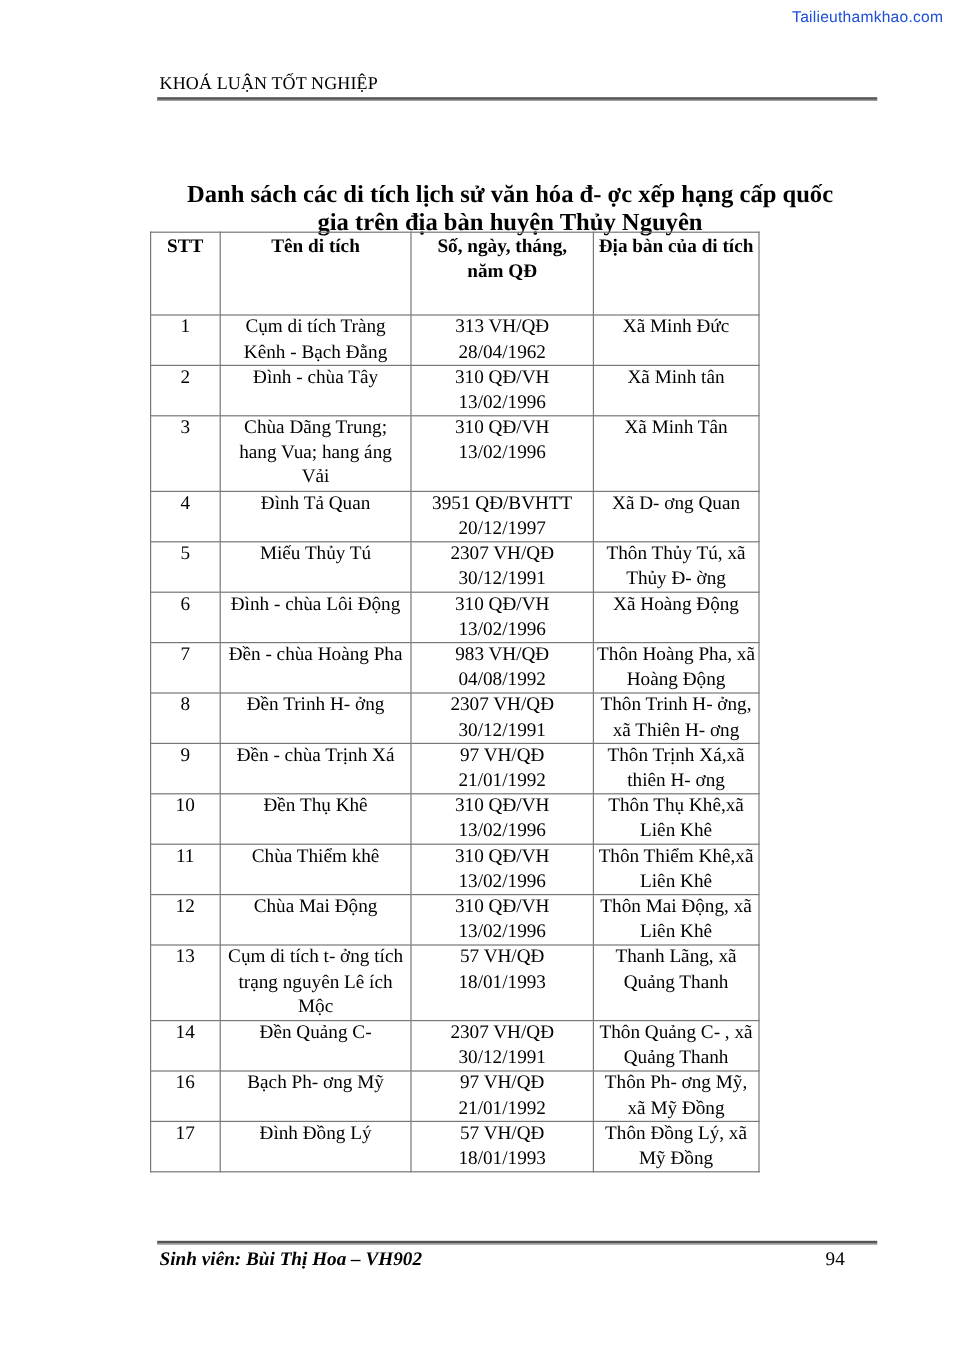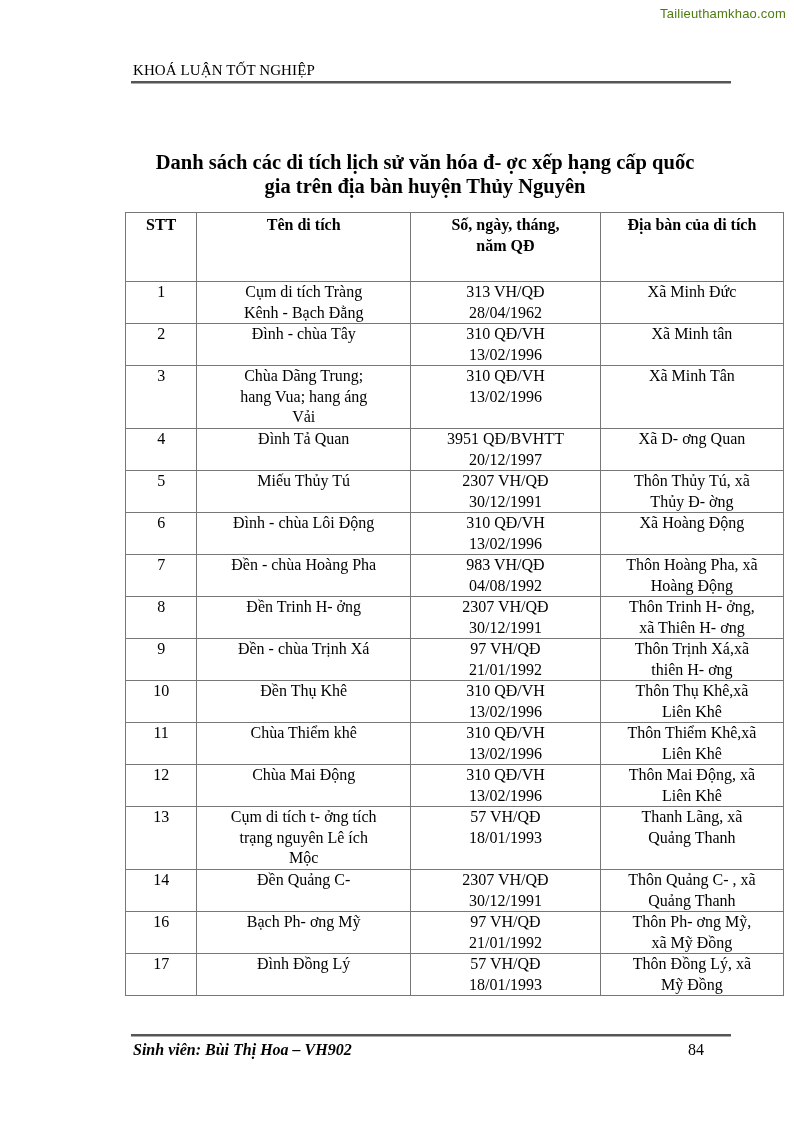--- a/index.html
+++ b/index.html
@@ -1,24 +1,24 @@
 <!DOCTYPE html>
 <html><head>
 <meta charset="utf-8">
 <style>
   html, body { margin:0; padding:0; background:#ffffff; }
   body { width:794px; height:1123px; position:relative; overflow:hidden;
          font-family:"Liberation Serif", "DejaVu Serif", serif; color:#000; }
   .watermark { position:absolute; top:6px; right:8px; font-family:"Liberation Sans", "DejaVu Sans", sans-serif;
-               font-size:13px; color:#4d7c0f; letter-spacing:0.2px; }
+               font-size:13px; color:#1d4ed8; letter-spacing:0.2px; }
   .running-header { position:absolute; left:133px; top:62px; font-weight:normal; font-size:15px; letter-spacing:0.1px; }
   .header-rule { position:absolute; left:131px; top:81px; width:600px; height:2px; background:#555; border-bottom:1px solid #aaa; }
   .title { position:absolute; left:125px; top:139px; width:600px; text-align:center; font-weight:bold;
            font-size:20.5px; line-height:24px;margin-top:11px; }
-  table.relics { position:absolute; left:125px; top:212px; width:659px; border-collapse:collapse;
+  table.relics { position:absolute; left:125px; top:193px; width:508px; border-collapse:collapse;
                  font-size:16px; line-height:20.5px; }
   table.relics th, table.relics td { border:1px solid #777; vertical-align:top; text-align:center; padding:0 2px; }
   table.relics th { font-weight:bold; height:66px; padding-top:2px; }
   table.relics td { padding-top:0px; height:41px; }
   table.relics tr.tall td { height:62px; }
   table.relics { border:1.5px solid #444; }
   col.c1 { width:65px; } col.c2 { width:195px; } col.c3 { width:173px; } col.c4 { width:167px; }
   .footer-rule { position:absolute; left:131px; top:1034px; width:600px; height:2px; background:#555; border-bottom:1px solid #aaa; }
   .footer-left { position:absolute; left:133px; top:1041px; font-weight:bold; font-style:italic; font-size:16px;text-align:right; }
   .footer-right { position:absolute; left:688px; top:1041px; font-size:16px; }
@@ -341,13 +341,13 @@
         <td>
           <div>Thôn Đồng Lý, xã</div>
           <div>Mỹ Đồng</div>
         </td>
       </tr>
     </tbody>
 </table>
 
 <div class="footer-rule"></div>
 <div class="footer-left">Sinh viên: Bùi Thị Hoa  – VH902</div>
-<div class="footer-right">84</div>
+<div class="footer-right">94</div>
 
 </body></html>

